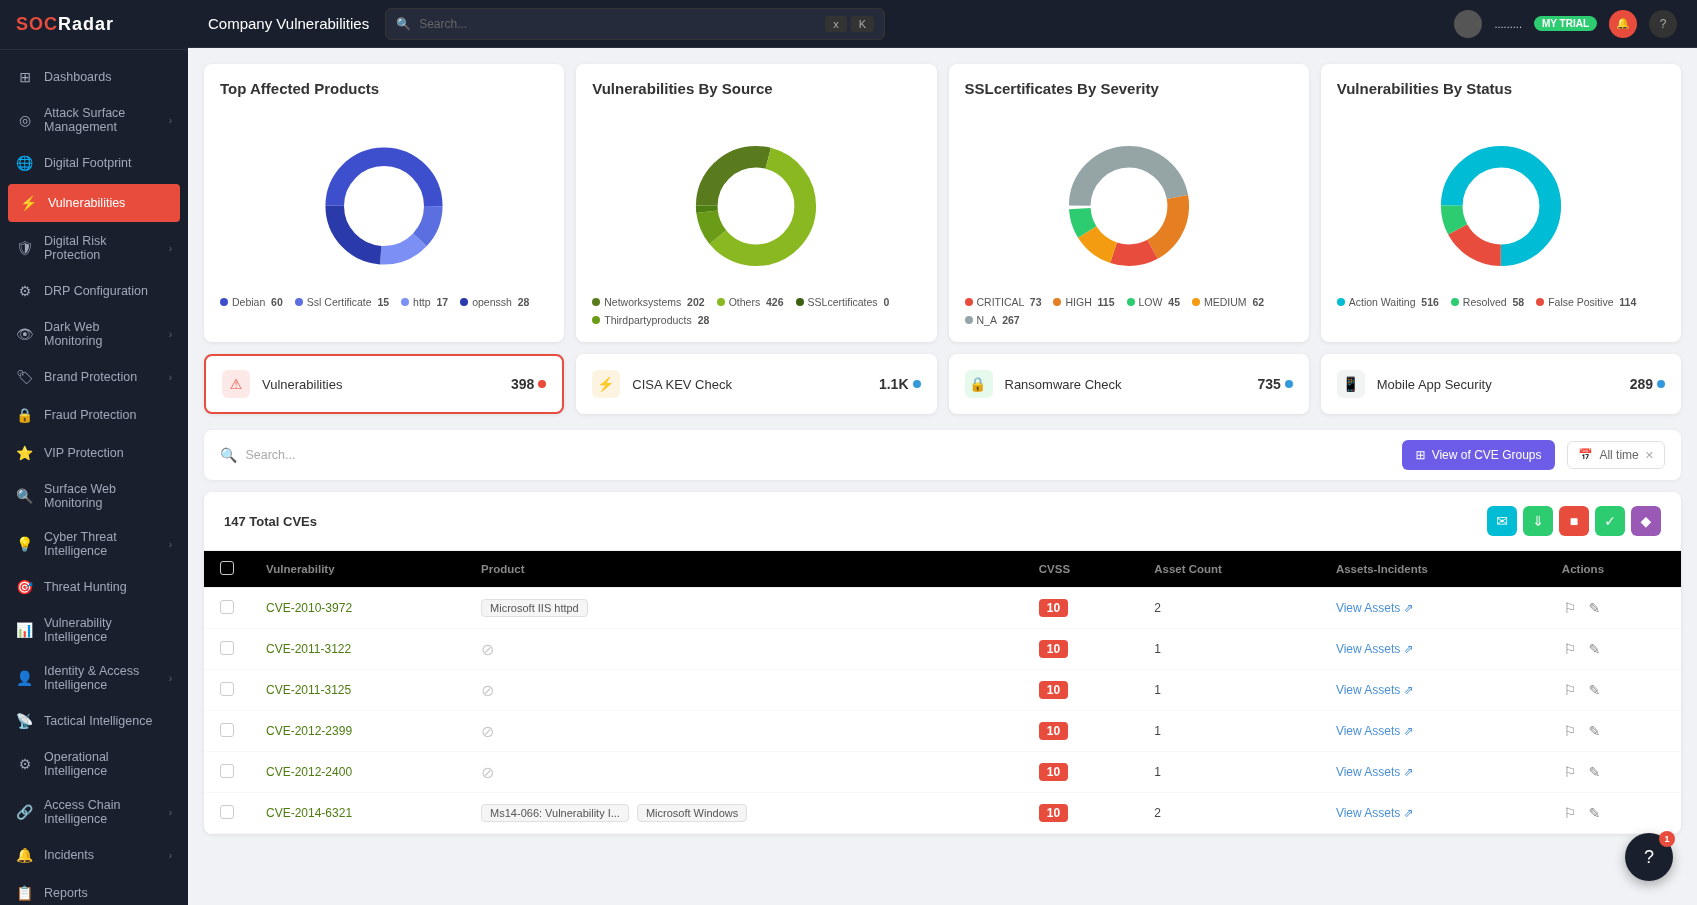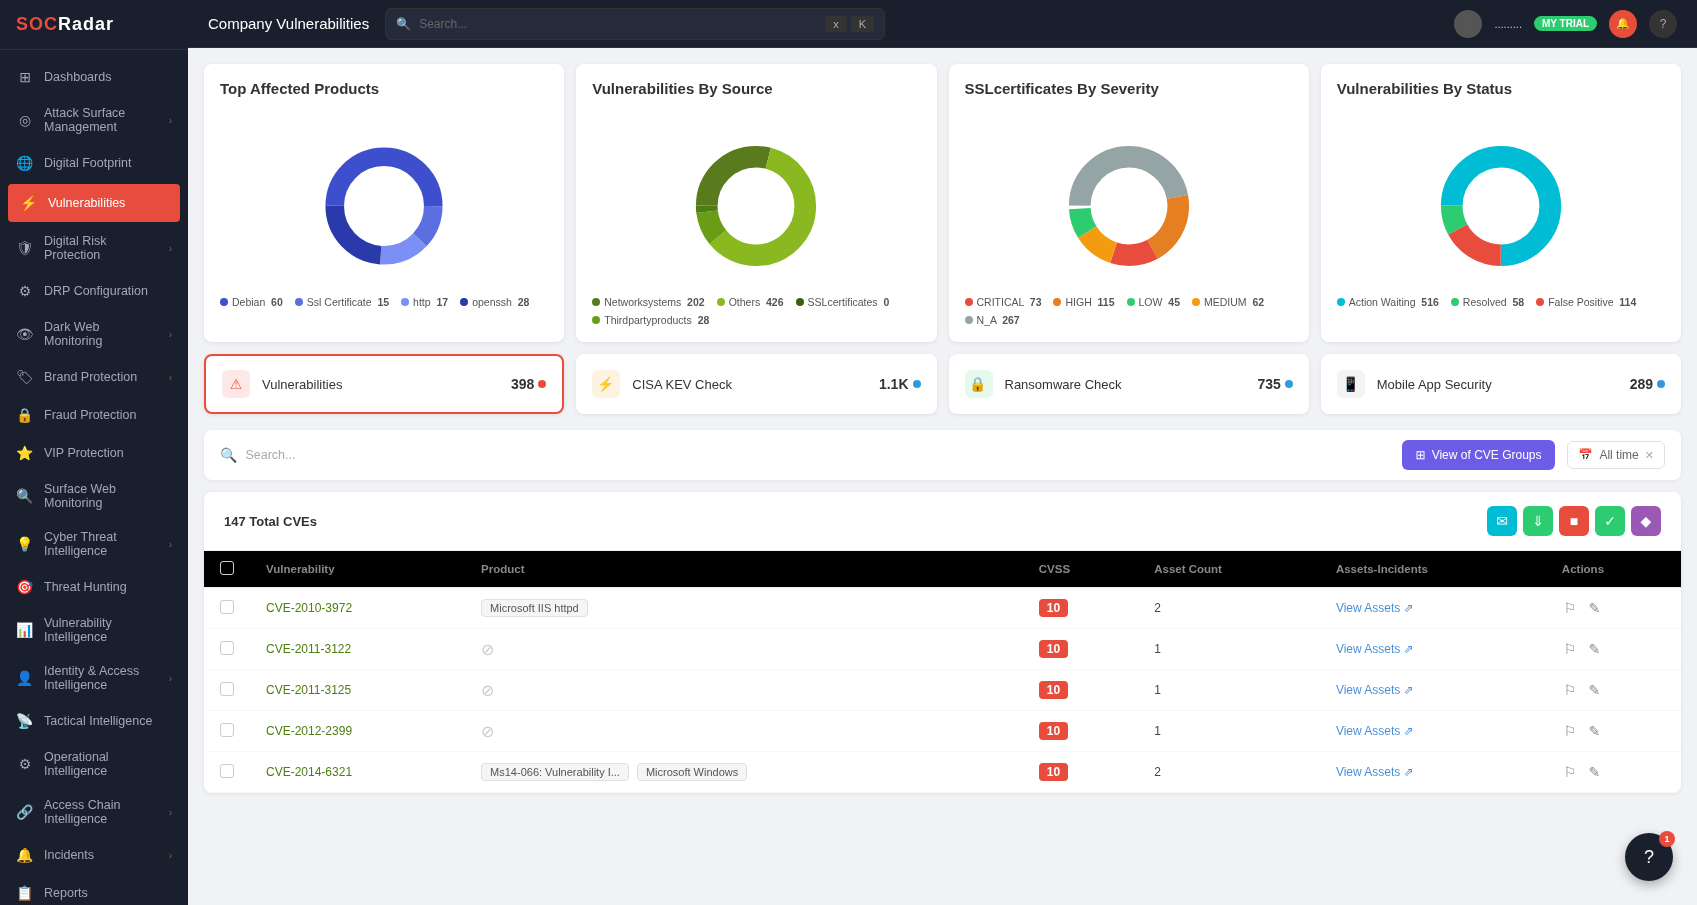--- a/index.html
+++ b/index.html
@@ -884,20 +884,38 @@
     </td>
     <td>
       <div class="row-actions">
         <button class="row-action-btn">⚐</button>
         <button class="row-action-btn">✎</button>
       </div>
     </td>
   </tr>
             <tr>
     <td><span class="checkbox-custom"></span></td>
+    <td><a class="cve-link" href="#">CVE-2012-2400</a></td>
+    <td><span class="no-product-icon">⊘</span></td>
+    <td><span class="cvss-badge">10</span></td>
+    <td>1</td>
+    <td>
+      <span class="view-assets-link">
+        View Assets <span>⇗</span>
+      </span>
+    </td>
+    <td>
+      <div class="row-actions">
+        <button class="row-action-btn">⚐</button>
+        <button class="row-action-btn">✎</button>
+      </div>
+    </td>
+  </tr>
+            <tr>
+    <td><span class="checkbox-custom"></span></td>
     <td><a class="cve-link" href="#">CVE-2014-6321</a></td>
     <td><span class="product-badge">Ms14-066: Vulnerability I...</span><span class="product-badge">Microsoft Windows</span></td>
     <td><span class="cvss-badge">10</span></td>
     <td>2</td>
     <td>
       <span class="view-assets-link">
         View Assets <span>⇗</span>
       </span>
     </td>
     <td>

